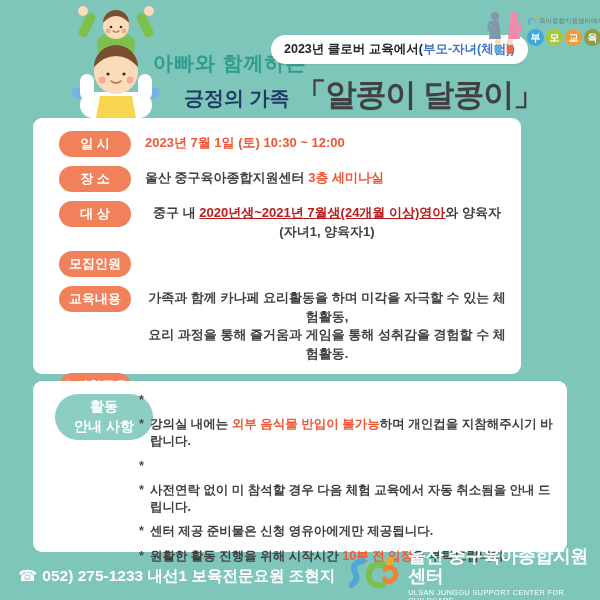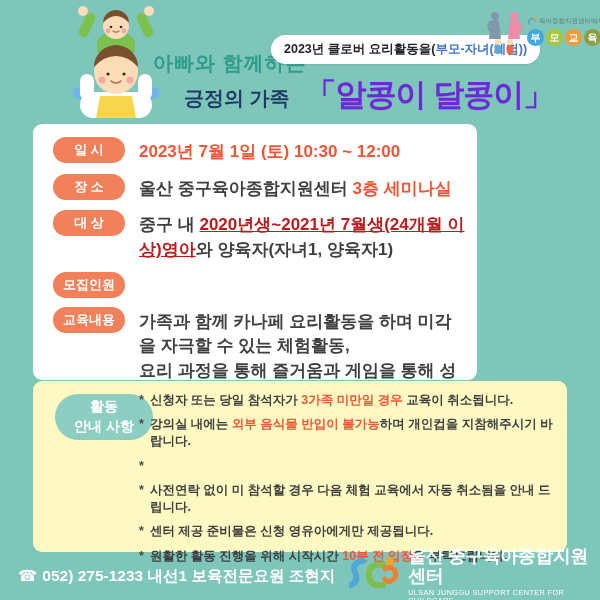--- a/index.html
+++ b/index.html
@@ -4,42 +4,42 @@
 <style>
   html,body{margin:0;padding:0;}
   body{font-family:"Liberation Sans","DejaVu Sans",sans-serif;}
   .poster{position:relative;width:600px;height:600px;background:#7EC6B9;overflow:hidden;}
 
   
   .illus{position:absolute;left:68px;top:0;}
   .tagline{position:absolute;left:153px;top:50px;font-size:20px;font-weight:800;color:#2D9C8C;letter-spacing:1px;}
   .badge{position:absolute;left:271px;top:35px;background:#fff;border-radius:16px;padding:6px 13px;font-size:12.5px;font-weight:700;color:#20242B;white-space:nowrap;box-shadow:0 1px 2px rgba(0,0,0,.08);}
   .badge .blue{color:#4273C8;}
-  .title{position:absolute;left:184px;top:74px;display:flex;align-items:baseline;gap:16px;white-space:nowrap;}
+  .title{position:absolute;left:184px;top:74px;display:flex;align-items:baseline;gap:6px;white-space:nowrap;}
   .title-prefix{font-size:20px;font-weight:800;color:#1E3A66;}
-  .title-main{font-size:31px;font-weight:800;color:#6d28d9;letter-spacing:-1px;text-shadow:0 1px 1px rgba(0,0,0,.06);}
+  .title-main{font-size:31px;font-weight:800;color:#404040;letter-spacing:-1px;text-shadow:0 1px 1px rgba(0,0,0,.06);}
 
   .logo{position:absolute;left:486px;top:8px;display:flex;align-items:flex-start;gap:3px;}
   .logo-right{display:flex;flex-direction:column;margin-top:8px;}
   .logo-small{font-size:6.5px;color:#5E7D76;display:flex;align-items:center;gap:2px;white-space:nowrap;}
   .logo-circles{display:flex;gap:2px;margin-top:3px;}
   .lcircle{width:17px;height:17px;border-radius:50%;color:#fff;font-size:10px;font-weight:700;display:flex;align-items:center;justify-content:center;}
 
   
-  .card1{position:absolute;left:33px;top:124px;width:444px;height:256px;background:#fff;border-radius:9px;box-sizing:border-box;padding:13px 12px 0 20px;}
+  .card1{position:absolute;left:33px;top:118px;width:488px;height:256px;background:#fff;border-radius:9px;box-sizing:border-box;padding:13px 12px 0 26px;}
   .info-row{display:flex;align-items:flex-start;margin-bottom:9px;}
   .pill{flex:0 0 72px;text-align:center;background:#F0815A;color:#fff;font-weight:700;font-size:13px;border-radius:13px;padding:4px 0;}
-  .row-content{margin-left:14px;font-size:17px;font-weight:600;line-height:1.45;padding-top:3px;color:#3F3F3F;}
+  .row-content{margin-left:14px;font-size:13px;font-weight:600;line-height:1.45;padding-top:3px;color:#3F3F3F;text-align:center;}
   .seg.dark{color:#3F3F3F;}
   .seg.orange-strong{color:#F25535;font-weight:700;}
   .seg.orange-underline{color:#b91c1c;font-weight:700;text-decoration:underline;}
   .seg.blue-underline{color:#4A8FD4;font-weight:700;text-decoration:underline;}
 
   
-  .card2{position:absolute;left:33px;top:381px;width:534px;height:171px;background:#fef9c3;border-radius:9px;box-sizing:border-box;}
+  .card2{position:absolute;left:33px;top:381px;width:534px;height:171px;background:#ffffff;border-radius:9px;box-sizing:border-box;}
   .badge2{position:absolute;left:22px;top:13px;width:98px;height:46px;background:#8CCEC1;border-radius:26px;color:#fff;font-weight:700;font-size:14px;line-height:1.4;display:flex;flex-direction:column;align-items:center;justify-content:center;}
   .bullets{position:absolute;left:106px;top:11px;right:10px;}
   .bullet{display:flex;align-items:flex-start;margin-bottom:7.5px;font-size:12.5px;font-weight:600;line-height:1.35;color:#3F3F3F;}
   .bullet-marker{margin:0 6px 0 0;color:#4A4A4A;font-weight:700;}
 
   
   .footer{position:absolute;left:0;top:552px;width:600px;height:48px;display:flex;align-items:center;color:#fff;}
   .contact{margin-left:18px;font-size:15.5px;font-weight:700;white-space:nowrap;display:flex;align-items:center;gap:5px;}
   .footer-logo{margin-left:14px;}
   .org{margin-left:7px;line-height:1.1;}
@@ -85,21 +85,21 @@
       <circle cx="56" cy="74" r="1.6" fill="#3A2A1A"></circle>
       <circle cx="34" cy="80" r="3.5" fill="#F6A8A0"></circle>
       <circle cx="62" cy="80" r="3.5" fill="#F6A8A0"></circle>
       <path d="M43 81 q5 4 10 0" stroke="#B06A4A" stroke-width="1.5" fill="none" stroke-linecap="round"></path>
     </svg>
   </div>
 
   <div class="tagline">아빠와 함께하는</div>
 
   <div class="badge">
-    <span>2023년 클로버 요리활동을(</span><span class="blue">부모-자녀(체험))</span>
+    <span>2023년 클로버 교육에서(</span><span class="blue">부모-자녀(체험))</span>
   </div>
 
   <div class="title">
     <span class="title-prefix">긍정의 가족</span>
     <span class="title-main">「알콩이 달콩이」</span>
   </div>
 
   <div class="logo">
     <svg width="38" height="48" viewBox="0 0 38 48">
       <circle cx="9" cy="8" r="4" fill="#8296AC"></circle>
@@ -173,21 +173,20 @@
   </div>
 
   <div class="card2">
     <div class="badge2">
       <span>활동</span>
       <span>안내 사항</span>
     </div>
     <div class="bullets">
         <div class="bullet">
           <span class="bullet-marker">*</span>
-          <span><span class="seg dark">신청자 또는 당일 참석자가 </span><span class="seg orange-strong">3가족 미만일 경우</span><span class="seg dark"> 교육이 취소됩니다.</span></span>
         </div>
         <div class="bullet">
           <span class="bullet-marker">*</span>
           <span><span class="seg dark">강의실 내에는 </span><span class="seg orange-strong">외부 음식물 반입이 불가능</span><span class="seg dark">하며 개인컵을 지참해주시기 바랍니다.</span></span>
         </div>
         <div class="bullet">
           <span class="bullet-marker">*</span>
         </div>
         <div class="bullet">
           <span class="bullet-marker">*</span>

